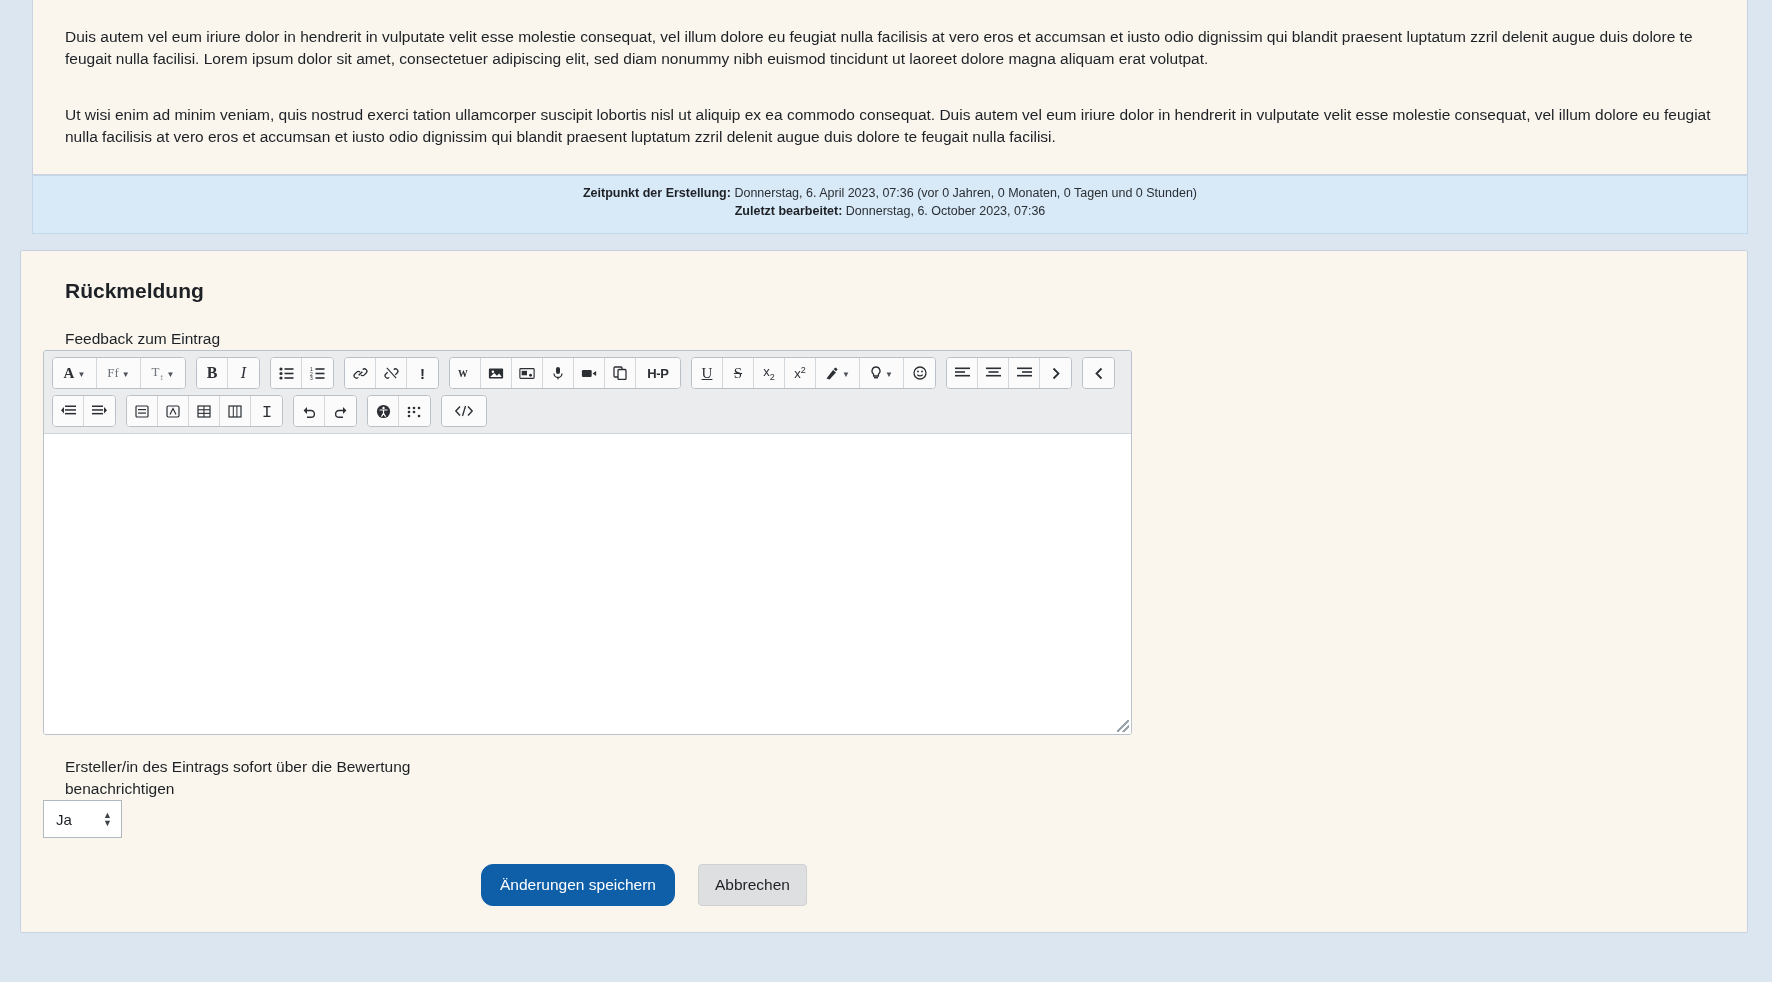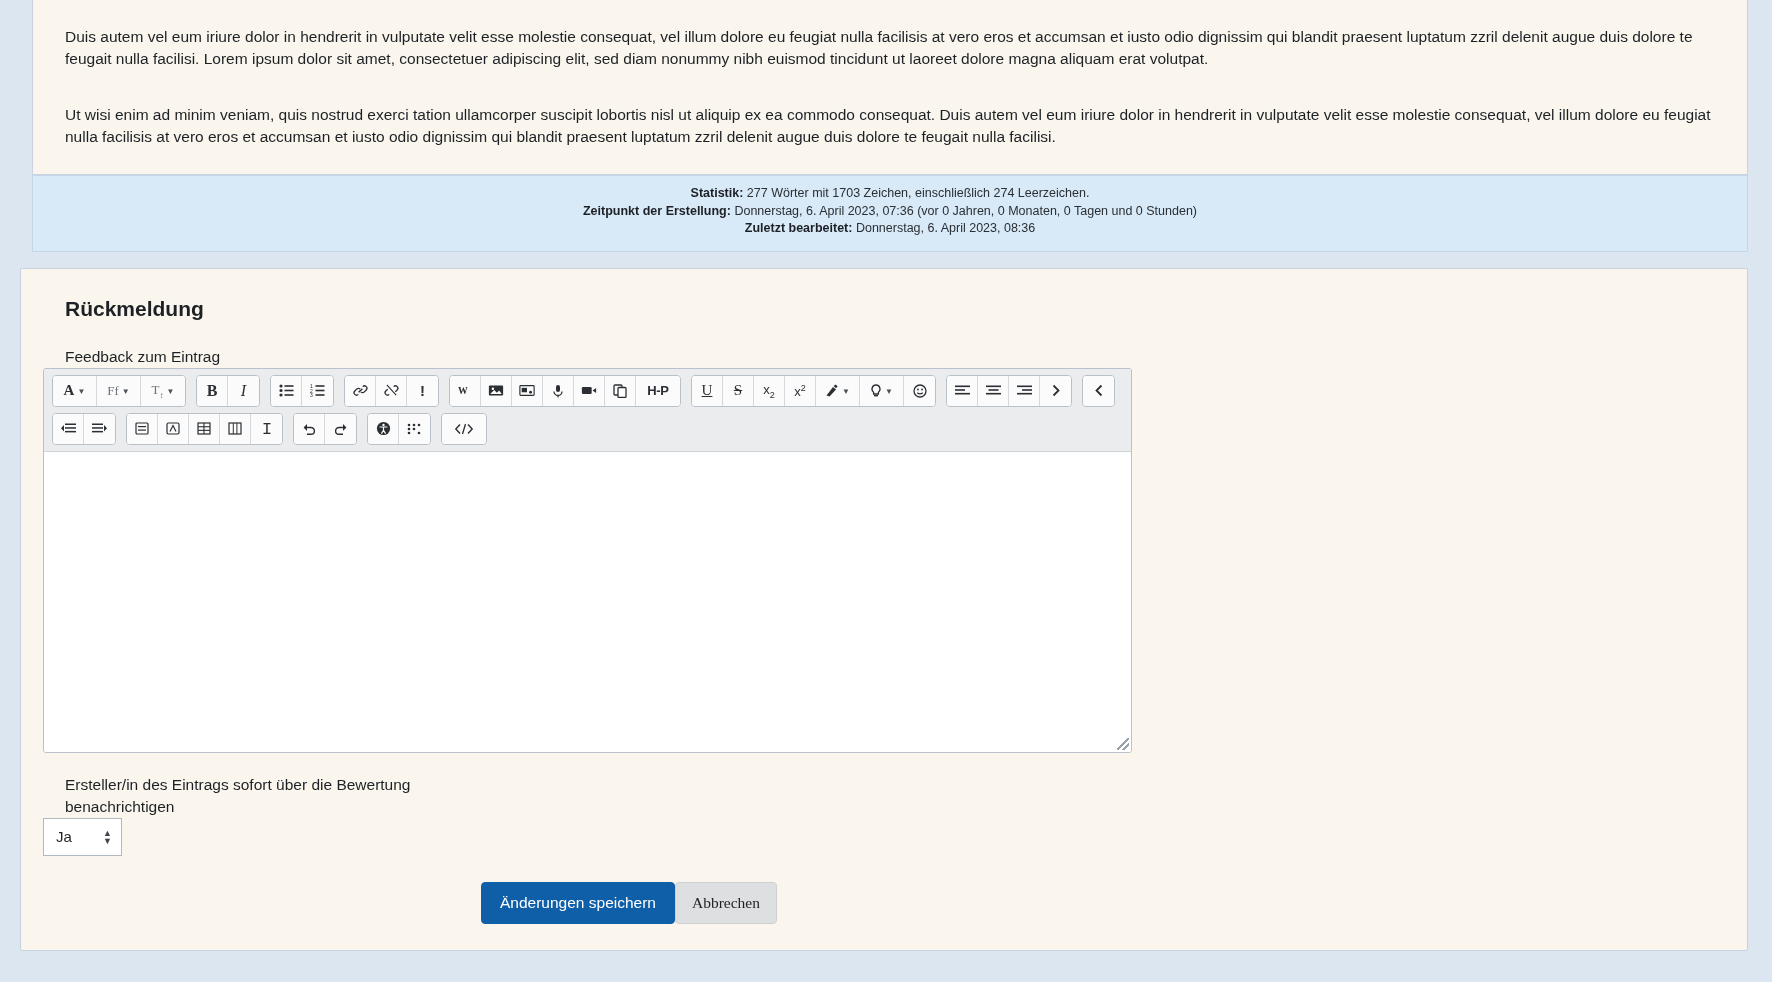--- a/index.html
+++ b/index.html
@@ -191,66 +191,62 @@
   .actions {
     display: flex;
     align-items: center;
     padding-left: 438px;
     margin-top: 26px;
   }
   .btn-primary {
     background: #0f5ea8;
     color: #fff;
     border: 1px solid #0f5ea8;
-    border-radius: 4px;
+    border-radius: 12px;
     font-size: 15.5px;
     padding: 11px 18px;
     cursor: pointer;
     font-family: "Liberation Sans", sans-serif;
   }
   .btn-secondary {
     background: #dedfe0;
     color: #1d2125;
     border: 1px solid #cfd0d1;
     border-radius: 4px;
     font-size: 15.5px;
     padding: 11px 16px;
-    margin-left: 0;
+    margin-left: 23px;
     cursor: pointer;
-    font-family: Liberation Serif, serif;
+    font-family: Liberation Sans, sans-serif;
   }
 
   .h5p {
     font-weight: bold;
     font-size: 13px;
     letter-spacing: -0.3px;
   }
 </style>
 </head>
 <body>
 
 <div class="page">
 
   <div class="entry-card">
     <p class="entry-par">Duis autem vel eum iriure dolor in hendrerit in vulputate velit esse molestie consequat, vel illum dolore eu feugiat nulla facilisis at vero eros et accumsan et iusto odio dignissim qui blandit praesent luptatum zzril delenit augue duis dolore te feugait nulla facilisi. Lorem ipsum dolor sit amet, consectetuer adipiscing elit, sed diam nonummy nibh euismod tincidunt ut laoreet dolore magna aliquam erat volutpat.</p>
     <p class="entry-par">Ut wisi enim ad minim veniam, quis nostrud exerci tation ullamcorper suscipit lobortis nisl ut aliquip ex ea commodo consequat. Duis autem vel eum iriure dolor in hendrerit in vulputate velit esse molestie consequat, vel illum dolore eu feugiat nulla facilisis at vero eros et accumsan et iusto odio dignissim qui blandit praesent luptatum zzril delenit augue duis dolore te feugait nulla facilisi.</p>
   </div>
 
   <div class="stats-band">
-    <div class="stats-line">
-      <b>Statistik:</b>
-      <span class="val">277 Wörter mit 1703 Zeichen, einschließlich 274 Leerzeichen.</span>
-    </div>
     <div class="stats-line">
       <b>Zeitpunkt der Erstellung:</b>
       <span class="val">Donnerstag, 6. April 2023, 07:36 (vor 0 Jahren, 0 Monaten, 0 Tagen und 0 Stunden)</span>
     </div>
     <div class="stats-line">
       <b>Zuletzt bearbeitet:</b>
-      <span class="val">Donnerstag, 6. April 2023, 08:36</span>
+      <span class="val">Donnerstag, 6. October 2023, 07:36</span>
     </div>
   </div>
 
   <div class="feedback-card">
     <div class="feedback-title">Rückmeldung</div>
 
     <div class="form-row">
       <div class="form-label">Feedback zum Eintrag</div>
       <div class="form-field">
         <div class="editor">

